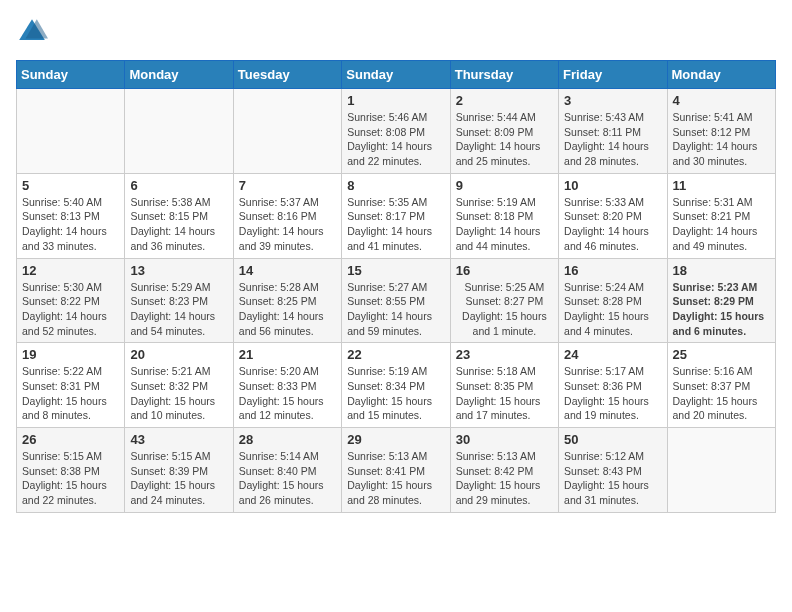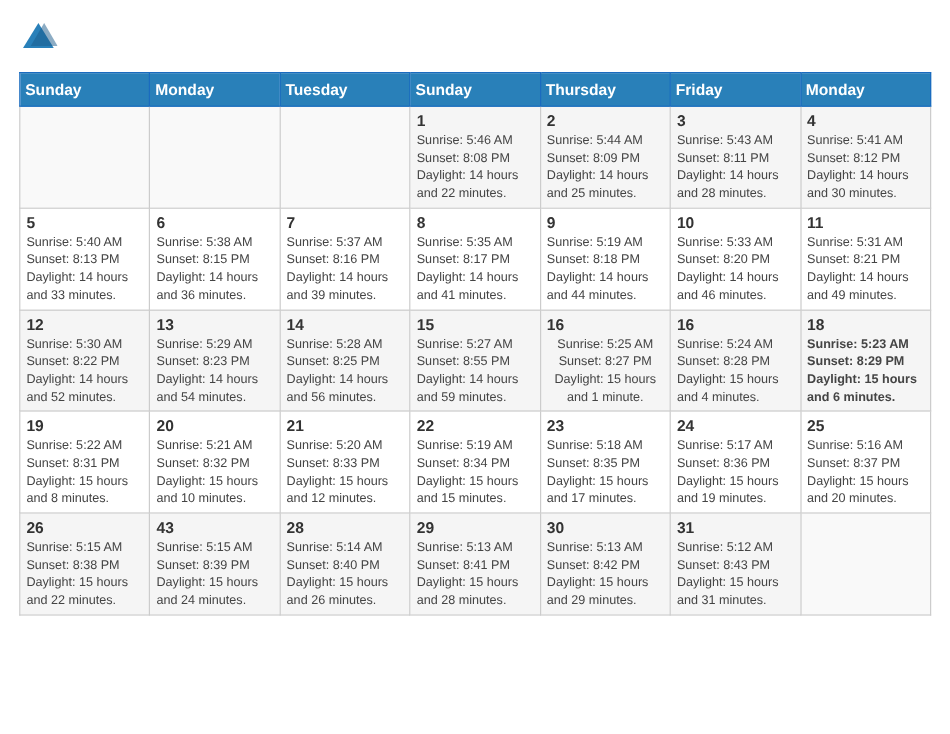--- a/index.html
+++ b/index.html
@@ -341,21 +341,21 @@
 and 28 minutes.</div>
         </td>
         <td>
           <span class="day-number">30</span>
           <div class="day-info" style="white-space: pre-line;">Sunrise: 5:13 AM
 Sunset: 8:42 PM
 Daylight: 15 hours
 and 29 minutes.</div>
         </td>
         <td>
-          <span class="day-number">31</span>
+          <span class="day-number">50</span>
           <div class="day-info" style="white-space: pre-line;">Sunrise: 5:12 AM
 Sunset: 8:43 PM
 Daylight: 15 hours
 and 31 minutes.</div>
         </td>
         <td class="empty-cell"></td>
       </tr>
     </tbody>
 </table>
 

